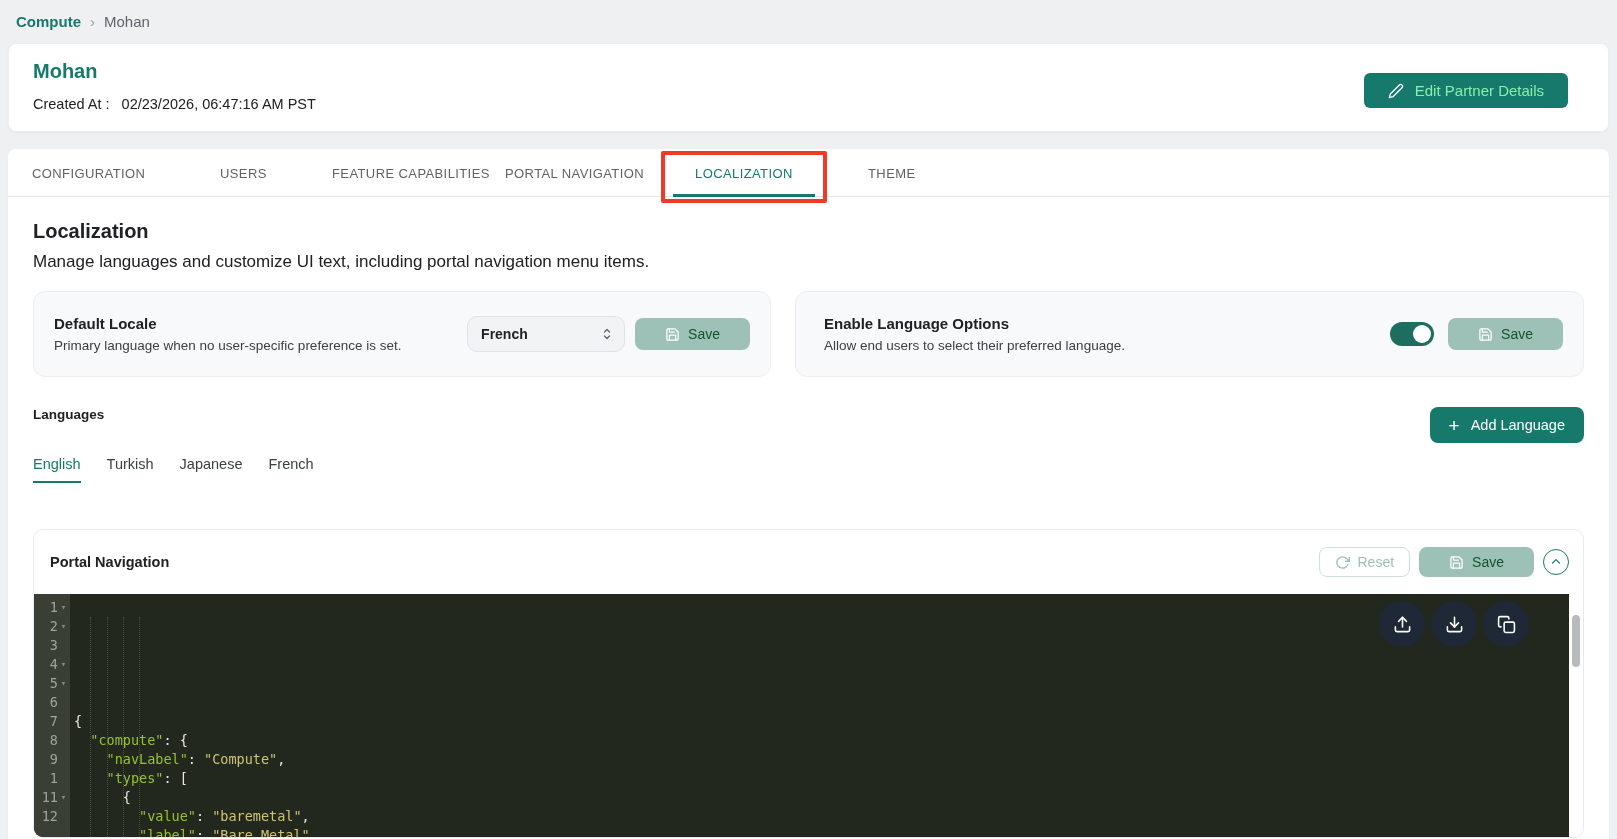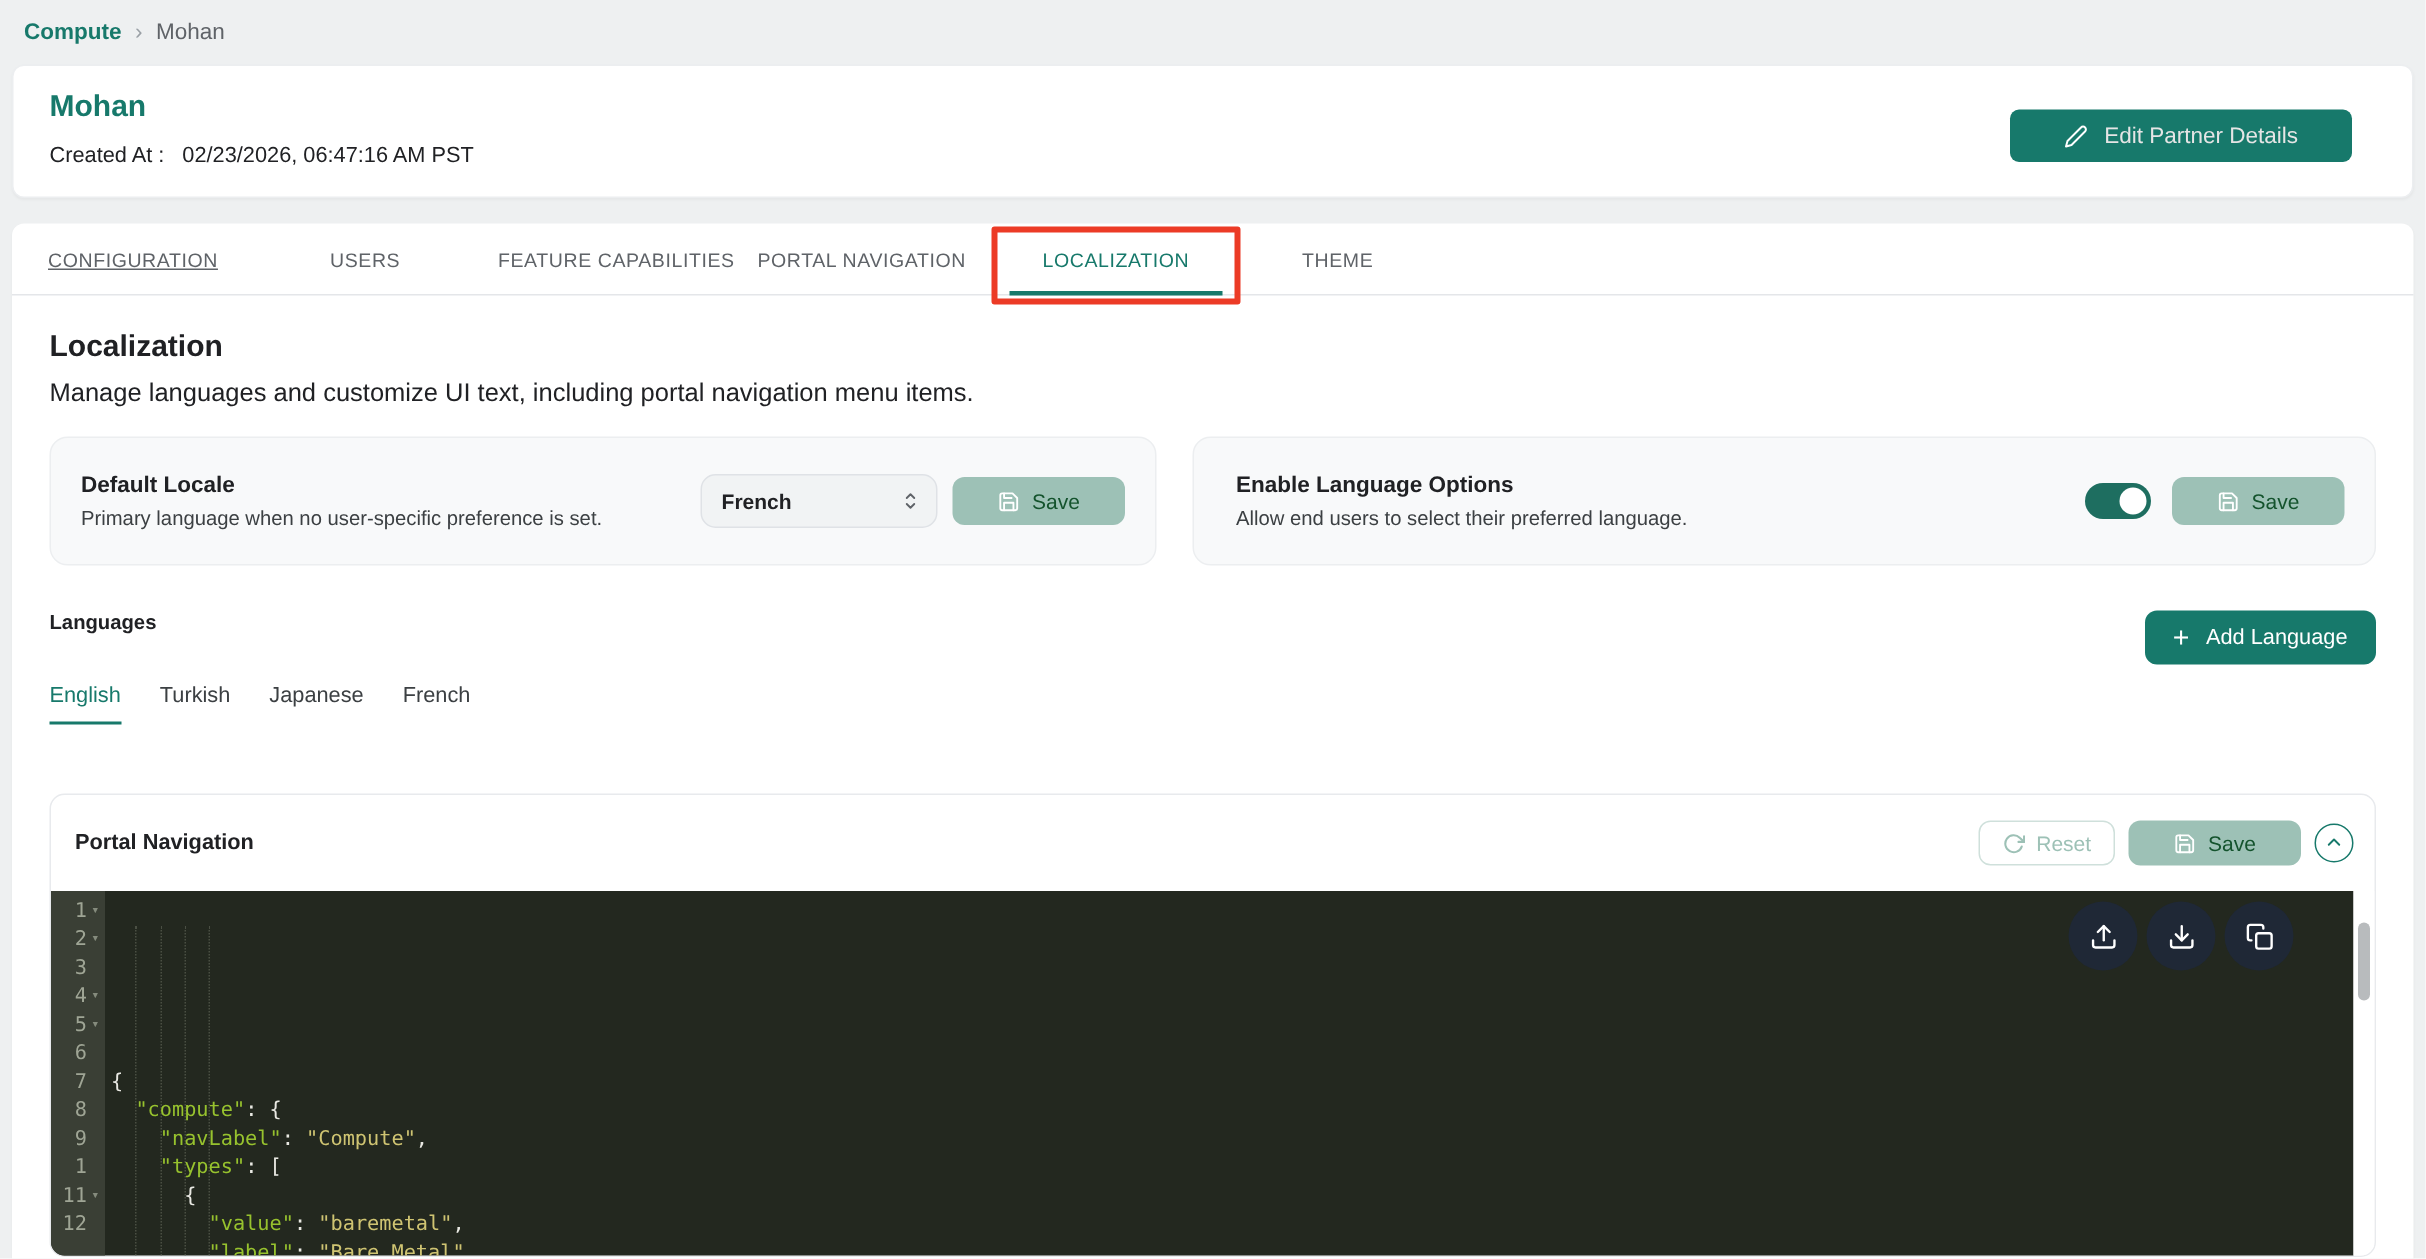--- a/index.html
+++ b/index.html
@@ -21,33 +21,33 @@
   
   .header-card {
     margin:12px 8px 0; height:89px; background:#fff; border-radius:8px;
     border:1px solid #eceef0; box-shadow:0 1px 2px rgba(0,0,0,.04);
     padding:16px 24px; position:relative;
   }
   .partner-name { color:#17796b; font-size:20px; font-weight:bold; }
   .created-row { margin-top:13px; font-size:14.5px; display:flex; gap:12px; }
   .edit-btn {
     position:absolute; right:40px; top:29px; height:35px;
-    background:#17796b; color:#e5e5e5; border:none; border-radius:6px;
-    display:flex; align-items:center; gap:11px; padding:0 36px;
+    background:#17796b; color:#86efac; border:none; border-radius:6px;
+    display:flex; align-items:center; gap:11px; padding:0 24px;
     font-size:15px; font-family:inherit; cursor:pointer;
   }
 
   
   .main-panel { margin:17px 8px 0; height:691px; background:#fff; border-radius:8px 8px 0 0; box-shadow:0 1px 2px rgba(0,0,0,.04); }
   .tabbar { position:relative; height:48px; border-bottom:1px solid #e4e6e9; }
   .tab {
     position:absolute; top:0; height:48px; display:flex; align-items:center;
     padding:0 22px; font-size:13px; letter-spacing:.4px; color:#5f6368; cursor:pointer; white-space:nowrap;
   }
-  .tab-1{left:2px;text-decoration:underline;} .tab-2{left:190px;} .tab-3{left:302px;} .tab-4{left:475px;}
+  .tab-1{left:2px;} .tab-2{left:190px;} .tab-3{left:302px;} .tab-4{left:475px;}
   .tab-5{left:665px;} .tab-6{left:838px;} .tab-7{left:948px;}
   .tab.active { color:#17796b; }
   .tab.active::after { content:""; position:absolute; left:0; right:0; bottom:0; height:3px; background:#17796b; }
   .red-annotation {
     position:absolute; left:-12px; right:-12px; top:2px; bottom:-6px;
     border:4px solid #ec3b26; border-radius:2px; pointer-events:none; z-index:5;
   }
 
   
   .content { padding:0 25px; }

